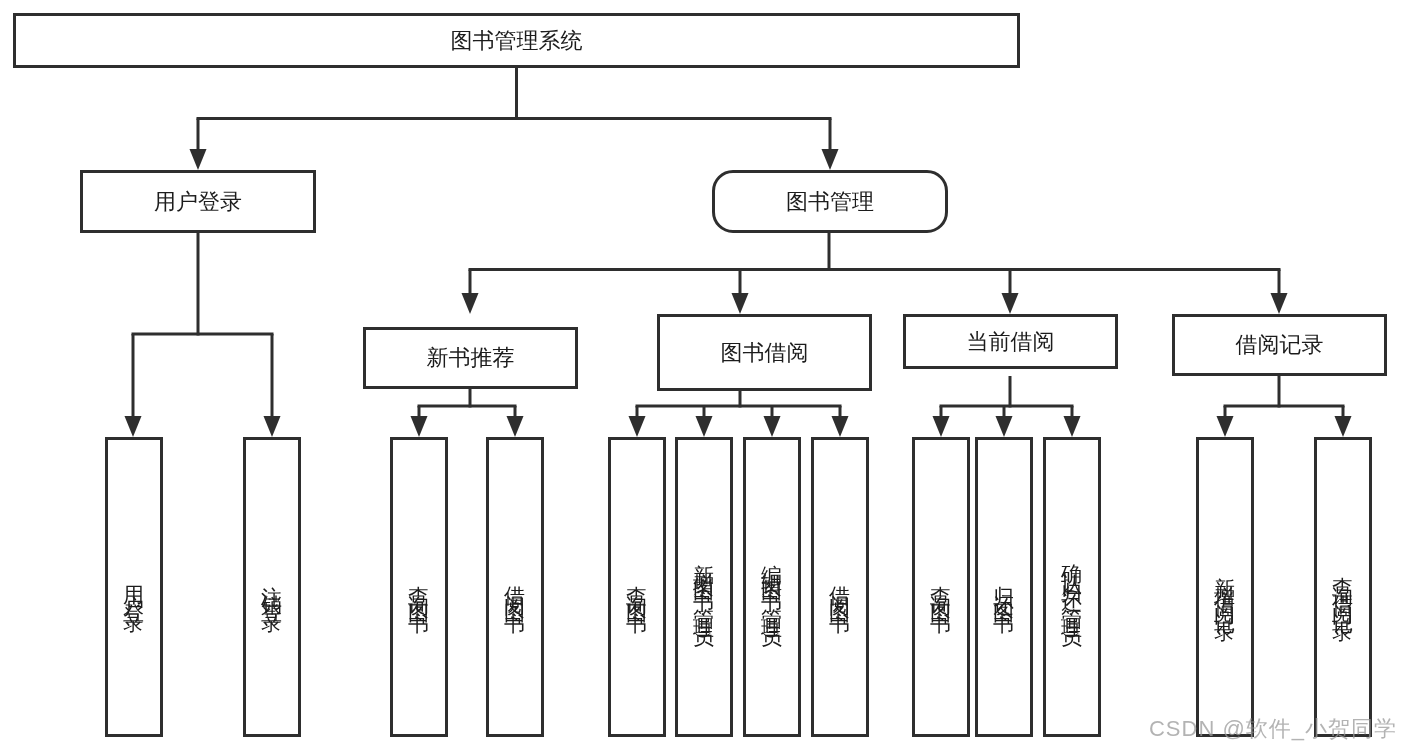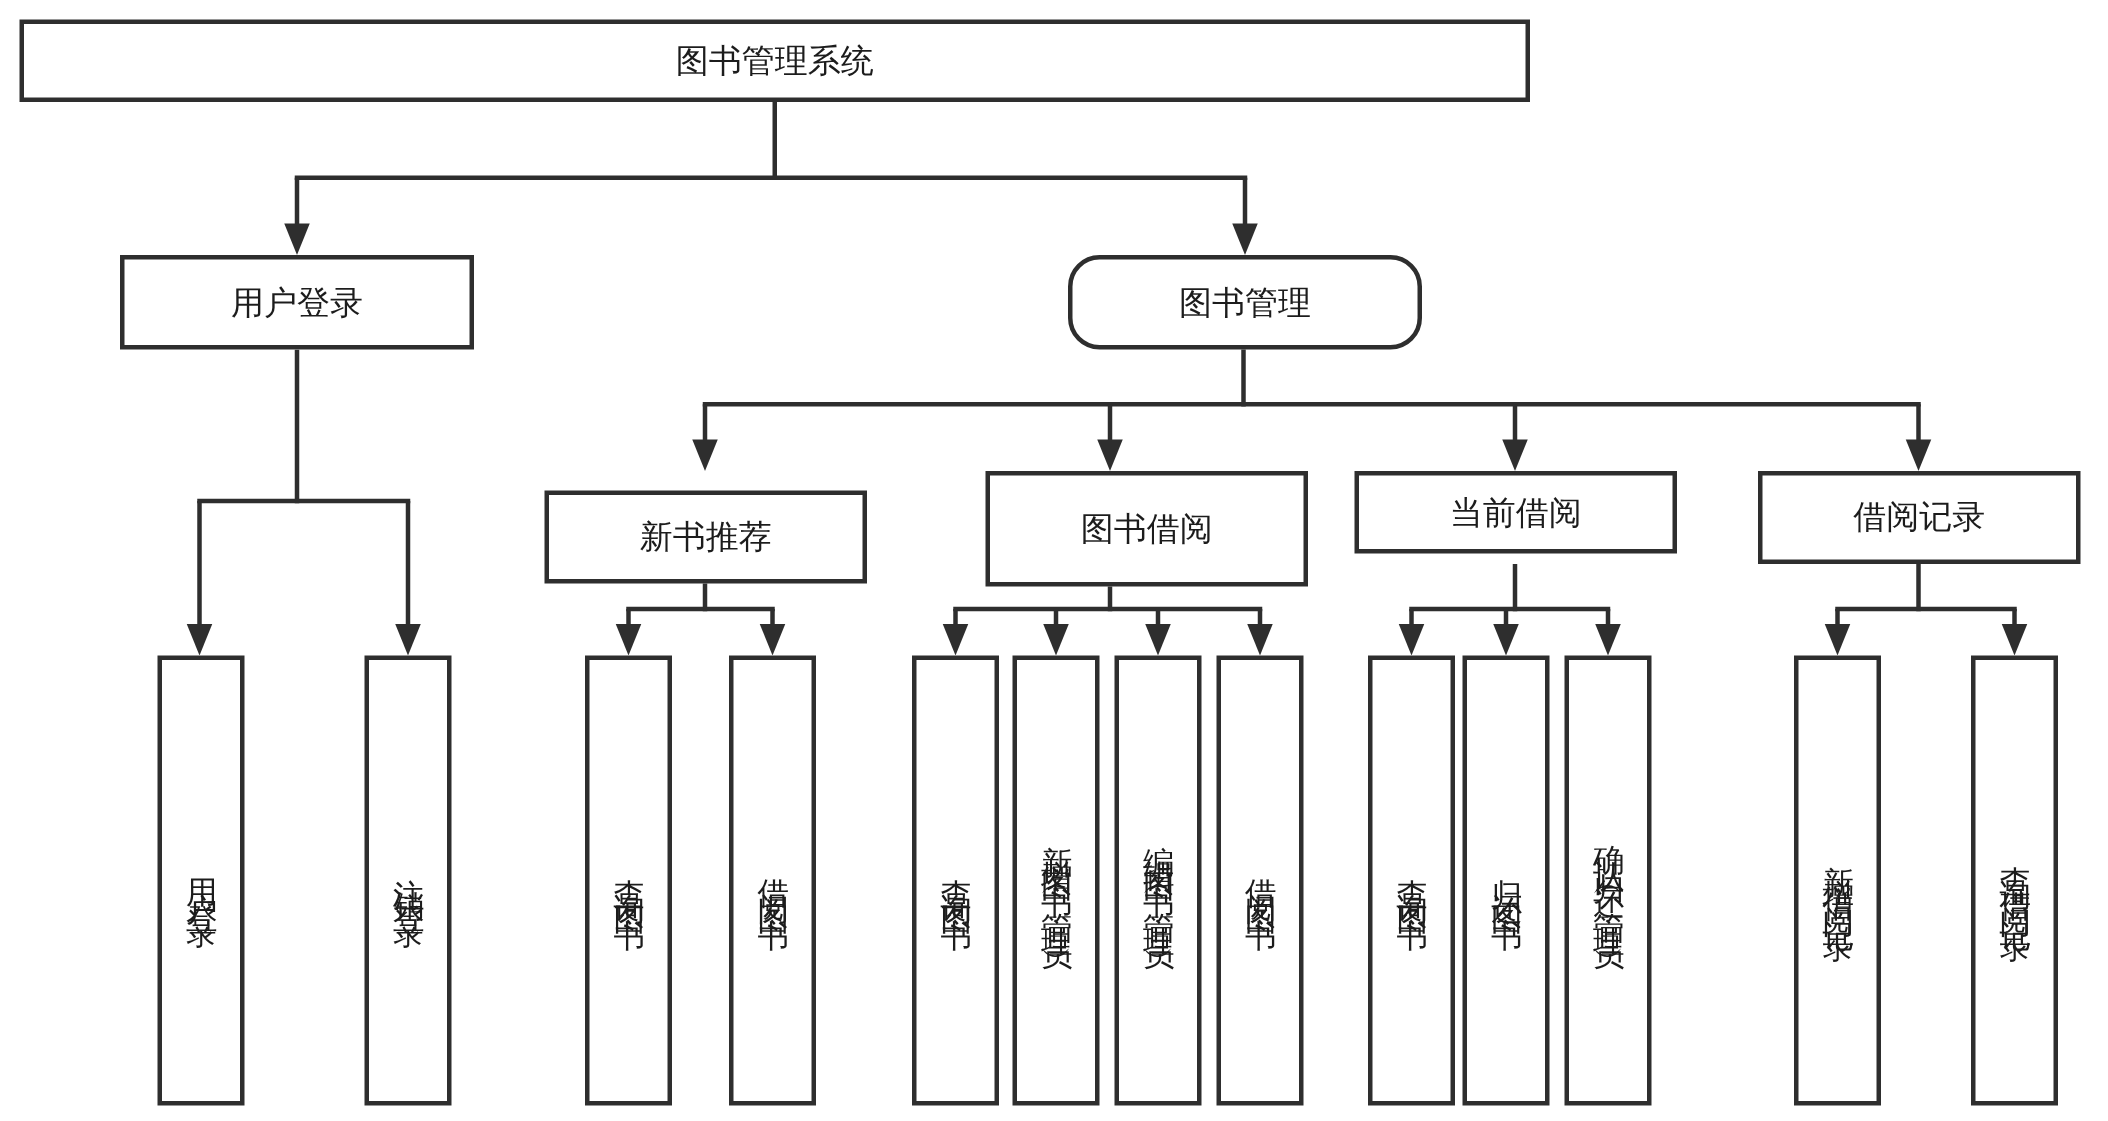--- a/index.html
+++ b/index.html
@@ -160,13 +160,14 @@
   <div class="node leaf" id="n-leaf-query-book-2">查询图书</div>
   <div class="node leaf" id="n-leaf-add-book">新增图书（管理员）</div>
   <div class="node leaf" id="n-leaf-edit-book">编辑图书（管理员）</div>
   <div class="node leaf" id="n-leaf-borrow-book-2">借阅图书</div>
   <div class="node leaf" id="n-leaf-query-book-3">查询图书</div>
   <div class="node leaf" id="n-leaf-return-book">归还图书</div>
   <div class="node leaf" id="n-leaf-confirm-return">确认归还（管理员）</div>
   <div class="node leaf" id="n-leaf-add-borrow-record">新增借阅记录</div>
   <div class="node leaf" id="n-leaf-query-borrow-record">查询借阅记录</div>
 
+  <div id="watermark">CSDN @软件_小贺同学</div>
 </div>
 
 </body></html>

